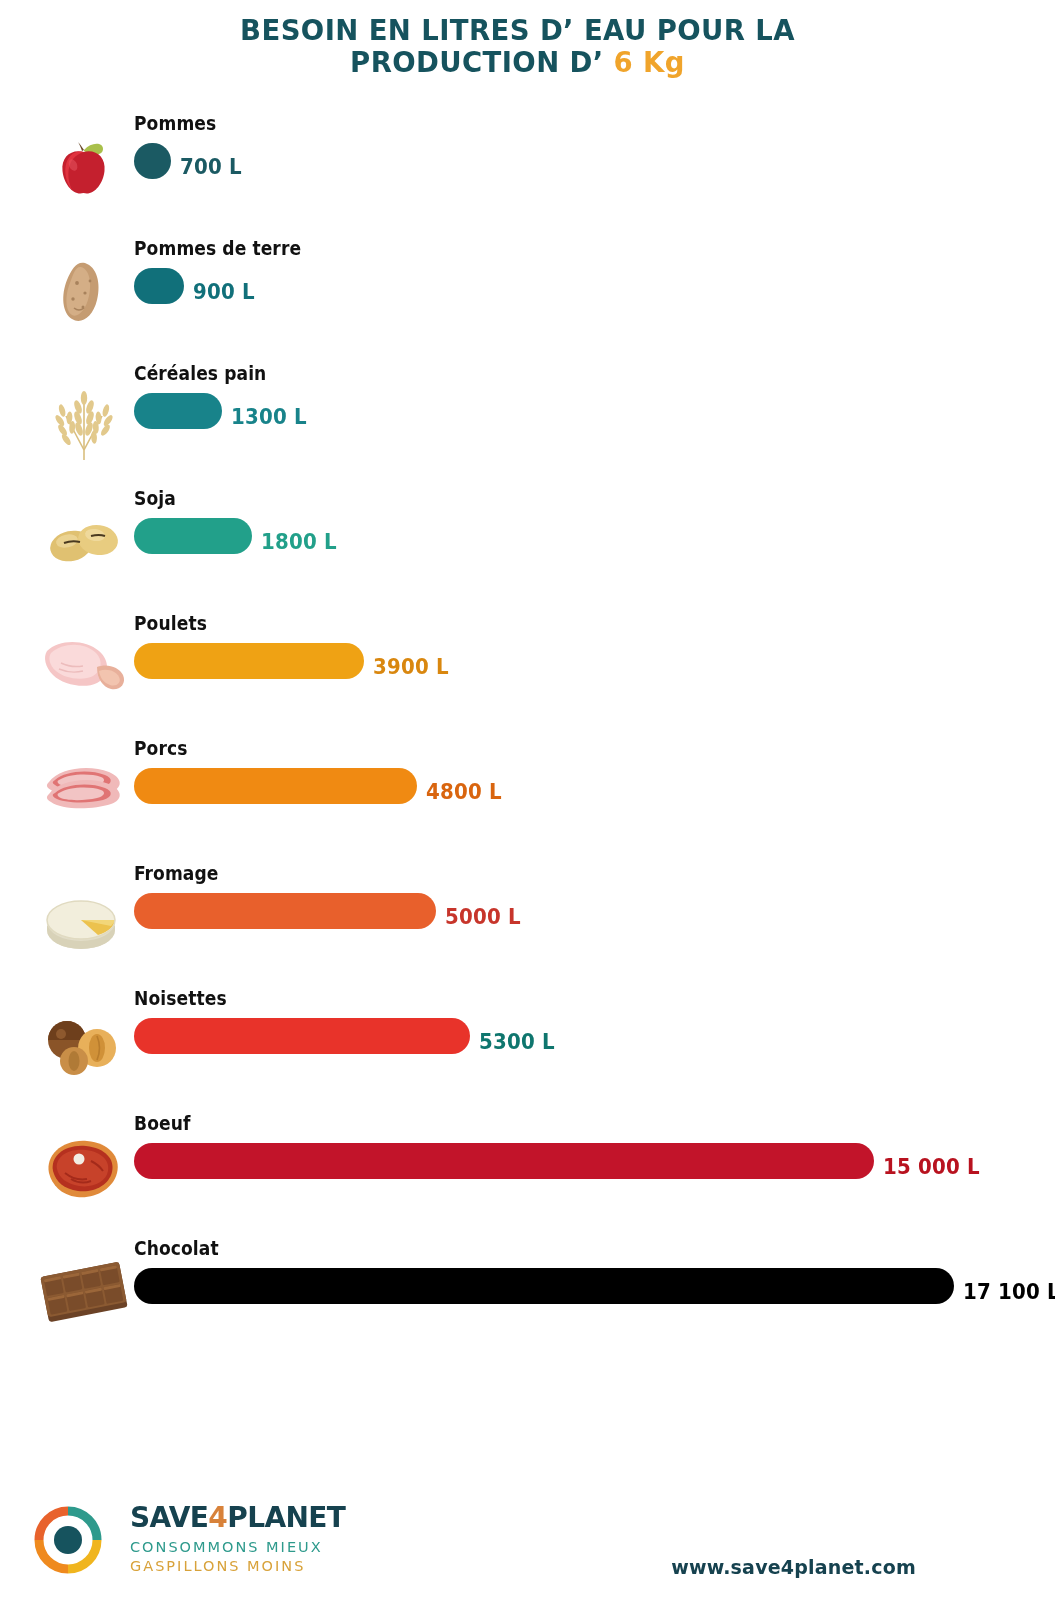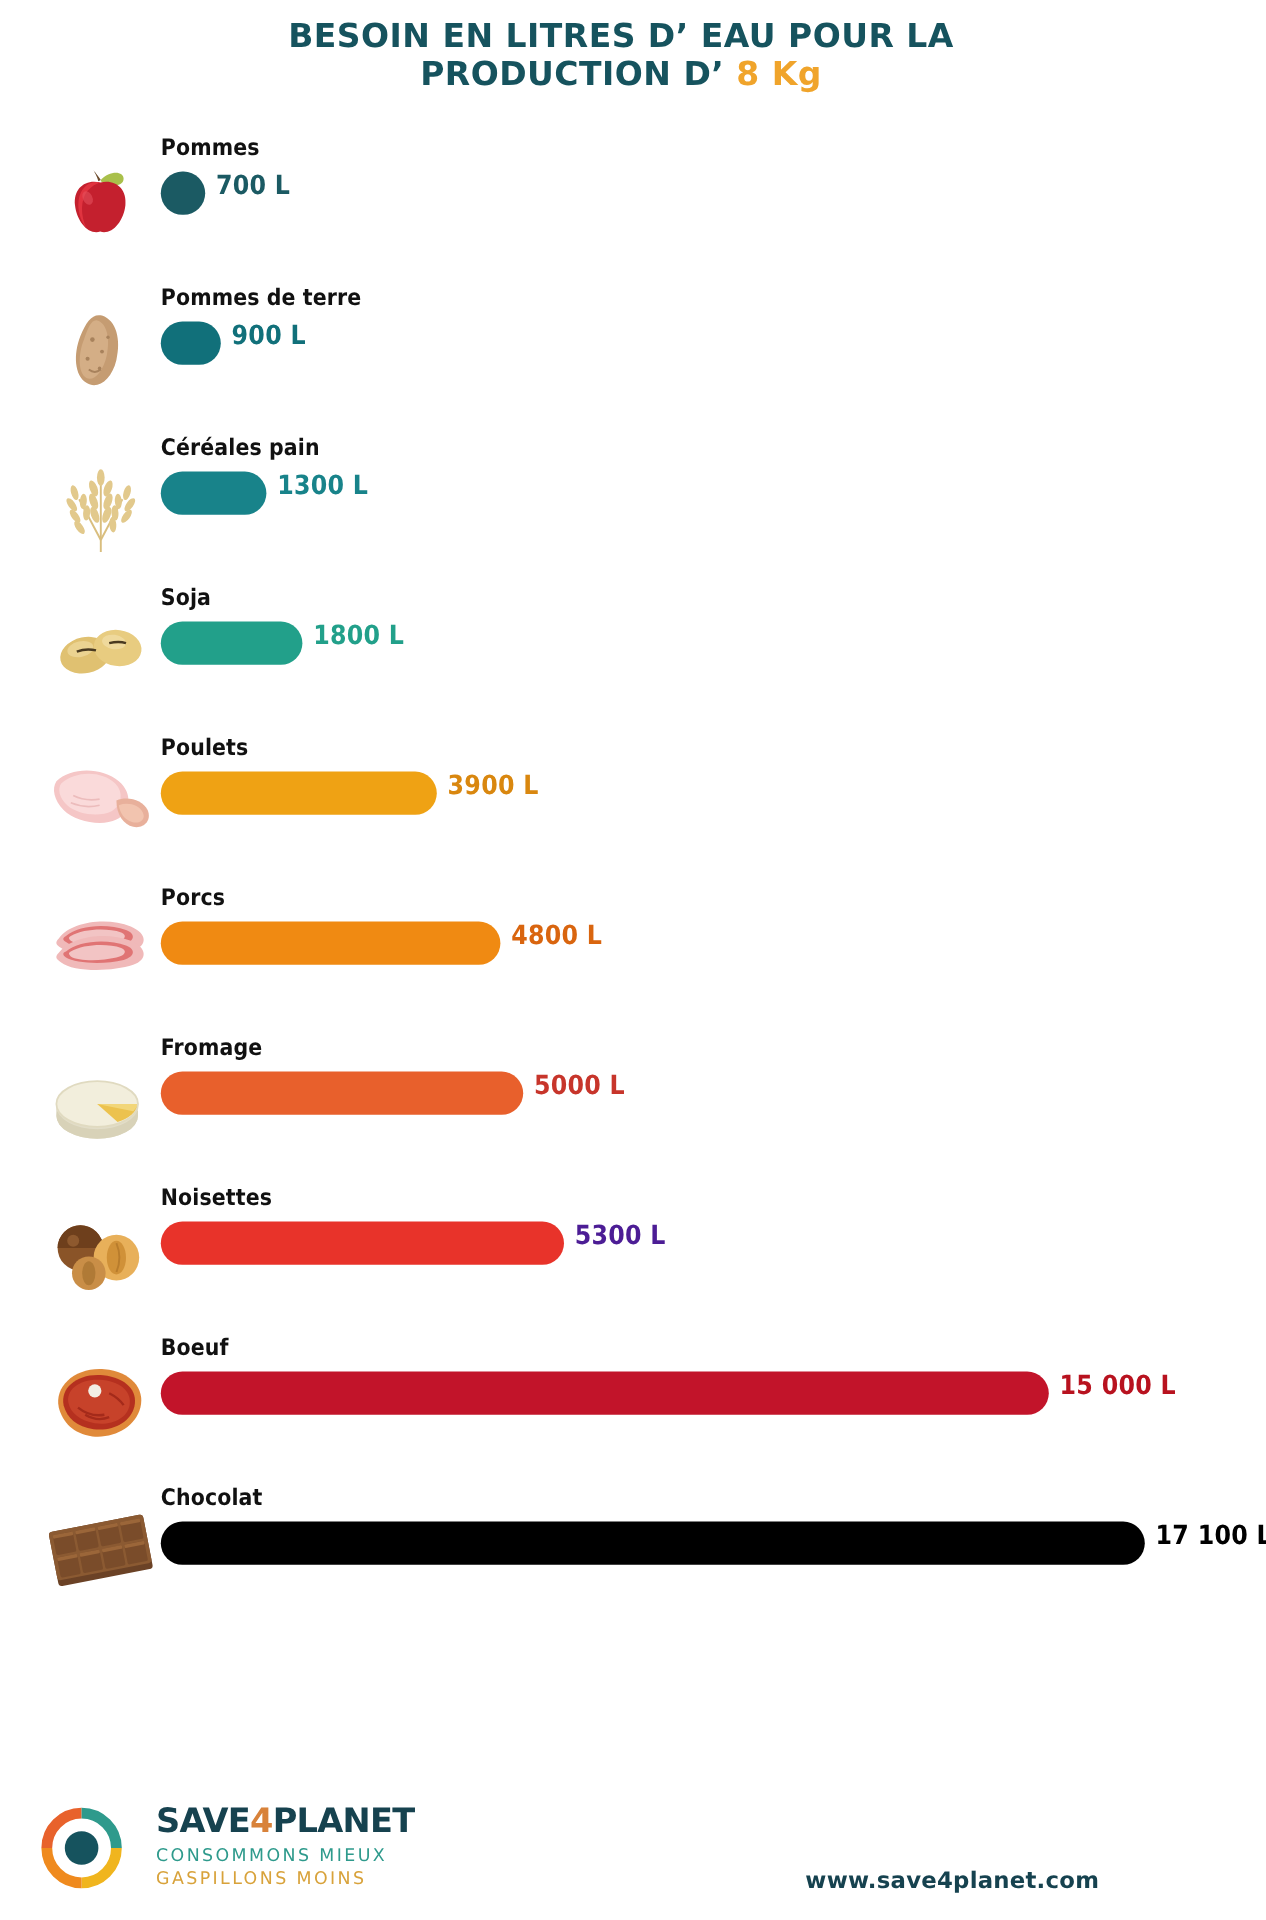--- a/index.html
+++ b/index.html
@@ -69,21 +69,21 @@
     color: #111111;
     white-space: nowrap;
     letter-spacing: 0.1px;
   }
   .bar-wrap {
     position: absolute;
     left: 118px;
     top: 39px;
     height: 36px;
     display: flex;
-    align-items: flex-start;
+    align-items: flex-end;
   }
   .bar {
     height: 36px;
     border-radius: 18px;
   }
   .bar-value {
     margin-left: 9px;
     font-family: "DejaVu Sans Condensed", "DejaVu Sans", sans-serif;
     font-weight: bold;
     font-size: 22px;
@@ -143,21 +143,21 @@
     font-size: 19px;
     color: #16424F;
     letter-spacing: 0.2px;
   }
 </style>
 </head>
 <body>
 
 <div id="title-block">
   <span class="title-line" style="color: rgb(22, 83, 94);">BESOIN EN LITRES D’ EAU POUR LA</span>
-  <span class="title-line" style="color: rgb(22, 83, 94);"><span>PRODUCTION D’ </span><span class="title-accent" style="color: rgb(240, 164, 43);">8 Kg</span></span>
+  <span class="title-line" style="color: rgb(22, 83, 94);"><span>PRODUCTION D’ </span><span class="title-accent" style="color: rgb(240, 164, 43);">6 Kg</span></span>
 </div>
 
 <div id="rows">
     <div class="row">
       <div class="row-icon">
         <svg width="74" height="74" viewBox="0 0 74 74">
       <path d="M37 20 C33 14 31 12 31 12 C31 12 34 17 35 21 Z" fill="#6B4A2B"></path>
       <path d="M37 20 C44 12 56 12 56 19 C56 26 44 26 37 21 Z" fill="#A9C04B"></path>
       <path d="M36.5 22 C24 19 14 27 15.5 41 C17 55 27 66 36.5 63 C46 66 56 55 57.5 41 C59 27 49 19 36.5 22 Z" fill="#C4202E"></path>
       <path d="M36.5 22 C28 20 20 26 18.5 37 C17.5 45 20 54 25 60 C20 50 20 36 26 29 C29.5 25 33 23 36.5 22 Z" fill="#E0333F"></path>
@@ -313,21 +313,21 @@
       <circle cx="56" cy="42" r="19" fill="#E8B05A"></circle>
       <ellipse cx="56" cy="42" rx="8" ry="14" fill="#D09138"></ellipse>
       <path d="M56 30 q5 12 0 24" stroke="#B87C2C" stroke-width="1.6" fill="none"></path>
       <circle cx="33" cy="55" r="14" fill="#C98E47"></circle>
       <ellipse cx="33" cy="55" rx="5.5" ry="10" fill="#B07A36"></ellipse>
     </svg>
       </div>
       <div class="row-label">Noisettes</div>
       <div class="bar-wrap">
         <div class="bar" style="width: 336px; background: rgb(232, 51, 42);"></div>
-        <div class="bar-value" style="color: #4c1d95;">5300 L</div>
+        <div class="bar-value" style="color: #0f766e;">5300 L</div>
       </div>
     </div>
     <div class="row">
       <div class="row-icon">
         <svg width="90" height="80" viewBox="0 0 90 80">
       <path d="M10 46 C6 28 24 12 48 14 C70 16 82 30 78 46 C74 62 56 72 38 70 C22 68 13 58 10 46 Z" fill="#E08A3A"></path>
       <path d="M14 44 C11 29 26 17 47 19 C66 21 76 32 73 45 C70 58 55 66 39 64 C25 62 17 55 14 44 Z" fill="#B5301F"></path>
       <path d="M18 42 C16 30 29 21 47 23 C63 25 71 34 69 44 C67 55 54 61 40 59 C28 57 20 51 18 42 Z" fill="#C7422A"></path>
       <circle cx="40" cy="32" r="5.5" fill="#F2EEE4"></circle>
       <g stroke="#9E2618" stroke-width="2" fill="none" opacity="0.85">

